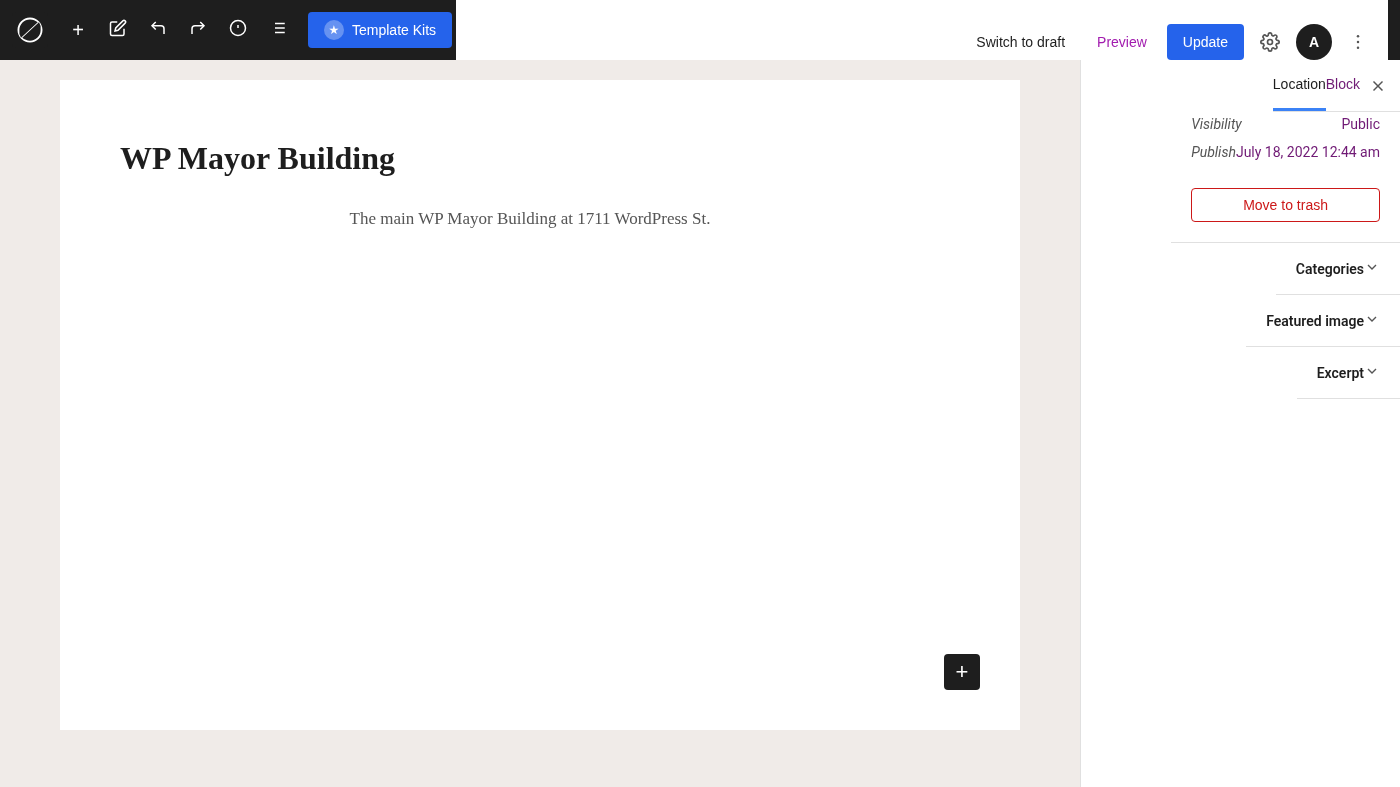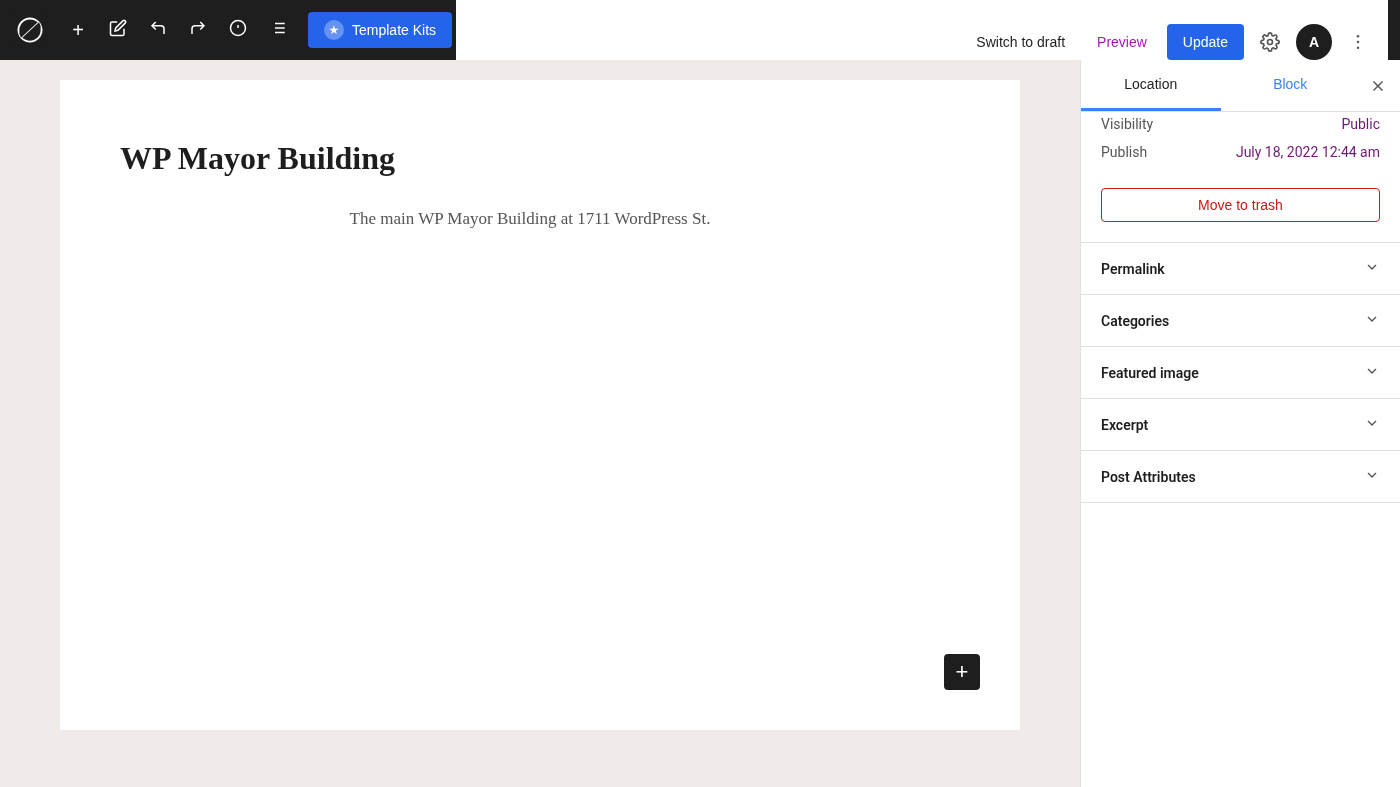--- a/index.html
+++ b/index.html
@@ -155,34 +155,35 @@
 
     
     .sidebar {
       width: 320px;
       background: #fff;
       border-left: 1px solid #e0e0e0;
       display: flex;
       flex-direction: column;
       overflow-y: auto;
       flex-shrink: 0;
+      align-items: flex-end;
     }
     .sidebar-tabs {
       display: flex;
       border-bottom: 1px solid #e0e0e0;
       position: relative;
       align-items: center;
     }
     .sidebar-tab {
       flex: 1;
       padding: 16px 0;
       text-align: center;
       font-size: 14px;
       font-weight: 500;
-      color: #3b82f6;
+      color: #701a75;
       cursor: pointer;
       background: transparent;
       border: none;
       border-bottom: 3px solid transparent;
     }
     .sidebar-tab.active {
       color: #1e1e1e;
       border-bottom: 3px solid #3b82f6;
     }
     .sidebar-close {
@@ -224,20 +225,21 @@
     }
     .status-row {
       display: flex;
       align-items: center;
       justify-content: space-between;
       margin-bottom: 12px;
     }
     .status-label {
       font-size: 14px;
       color: #555;
+      font-style: italic;
     }
     .status-value-link {
       font-size: 14px;
       color: #701a75;
       text-decoration: none;
       cursor: pointer;
     }
     .move-to-trash-btn {
       background: transparent;
       border: 1px solid #cc1818;
@@ -378,30 +380,20 @@
           <a class="status-value-link">Public</a>
         </div>
         <div class="status-row">
           <span class="status-label">Publish</span>
           <a class="status-value-link">July 18, 2022 12:44 am</a>
         </div>
         <button class="move-to-trash-btn">Move to trash</button>
       </div>
     </div>
 
-    <div class="sidebar-section">
-      <div class="sidebar-section-header">
-        <span class="sidebar-section-title">Permalink</span>
-        <span class="chevron-icon">
-          <svg width="16" height="16" viewBox="0 0 24 24" fill="none" stroke="#555" stroke-width="2">
-            <polyline points="6 9 12 15 18 9"></polyline>
-          </svg>
-        </span>
-      </div>
-    </div>
 
     <div class="sidebar-section">
       <div class="sidebar-section-header">
         <span class="sidebar-section-title">Categories</span>
         <span class="chevron-icon">
           <svg width="16" height="16" viewBox="0 0 24 24" fill="none" stroke="#555" stroke-width="2">
             <polyline points="6 9 12 15 18 9"></polyline>
           </svg>
         </span>
       </div>
@@ -422,25 +414,15 @@
       <div class="sidebar-section-header">
         <span class="sidebar-section-title">Excerpt</span>
         <span class="chevron-icon">
           <svg width="16" height="16" viewBox="0 0 24 24" fill="none" stroke="#555" stroke-width="2">
             <polyline points="6 9 12 15 18 9"></polyline>
           </svg>
         </span>
       </div>
     </div>
 
-    <div class="sidebar-section">
-      <div class="sidebar-section-header">
-        <span class="sidebar-section-title">Post Attributes</span>
-        <span class="chevron-icon">
-          <svg width="16" height="16" viewBox="0 0 24 24" fill="none" stroke="#555" stroke-width="2">
-            <polyline points="6 9 12 15 18 9"></polyline>
-          </svg>
-        </span>
-      </div>
-    </div>
 
   </div>
 </div>
 
 </body></html>

